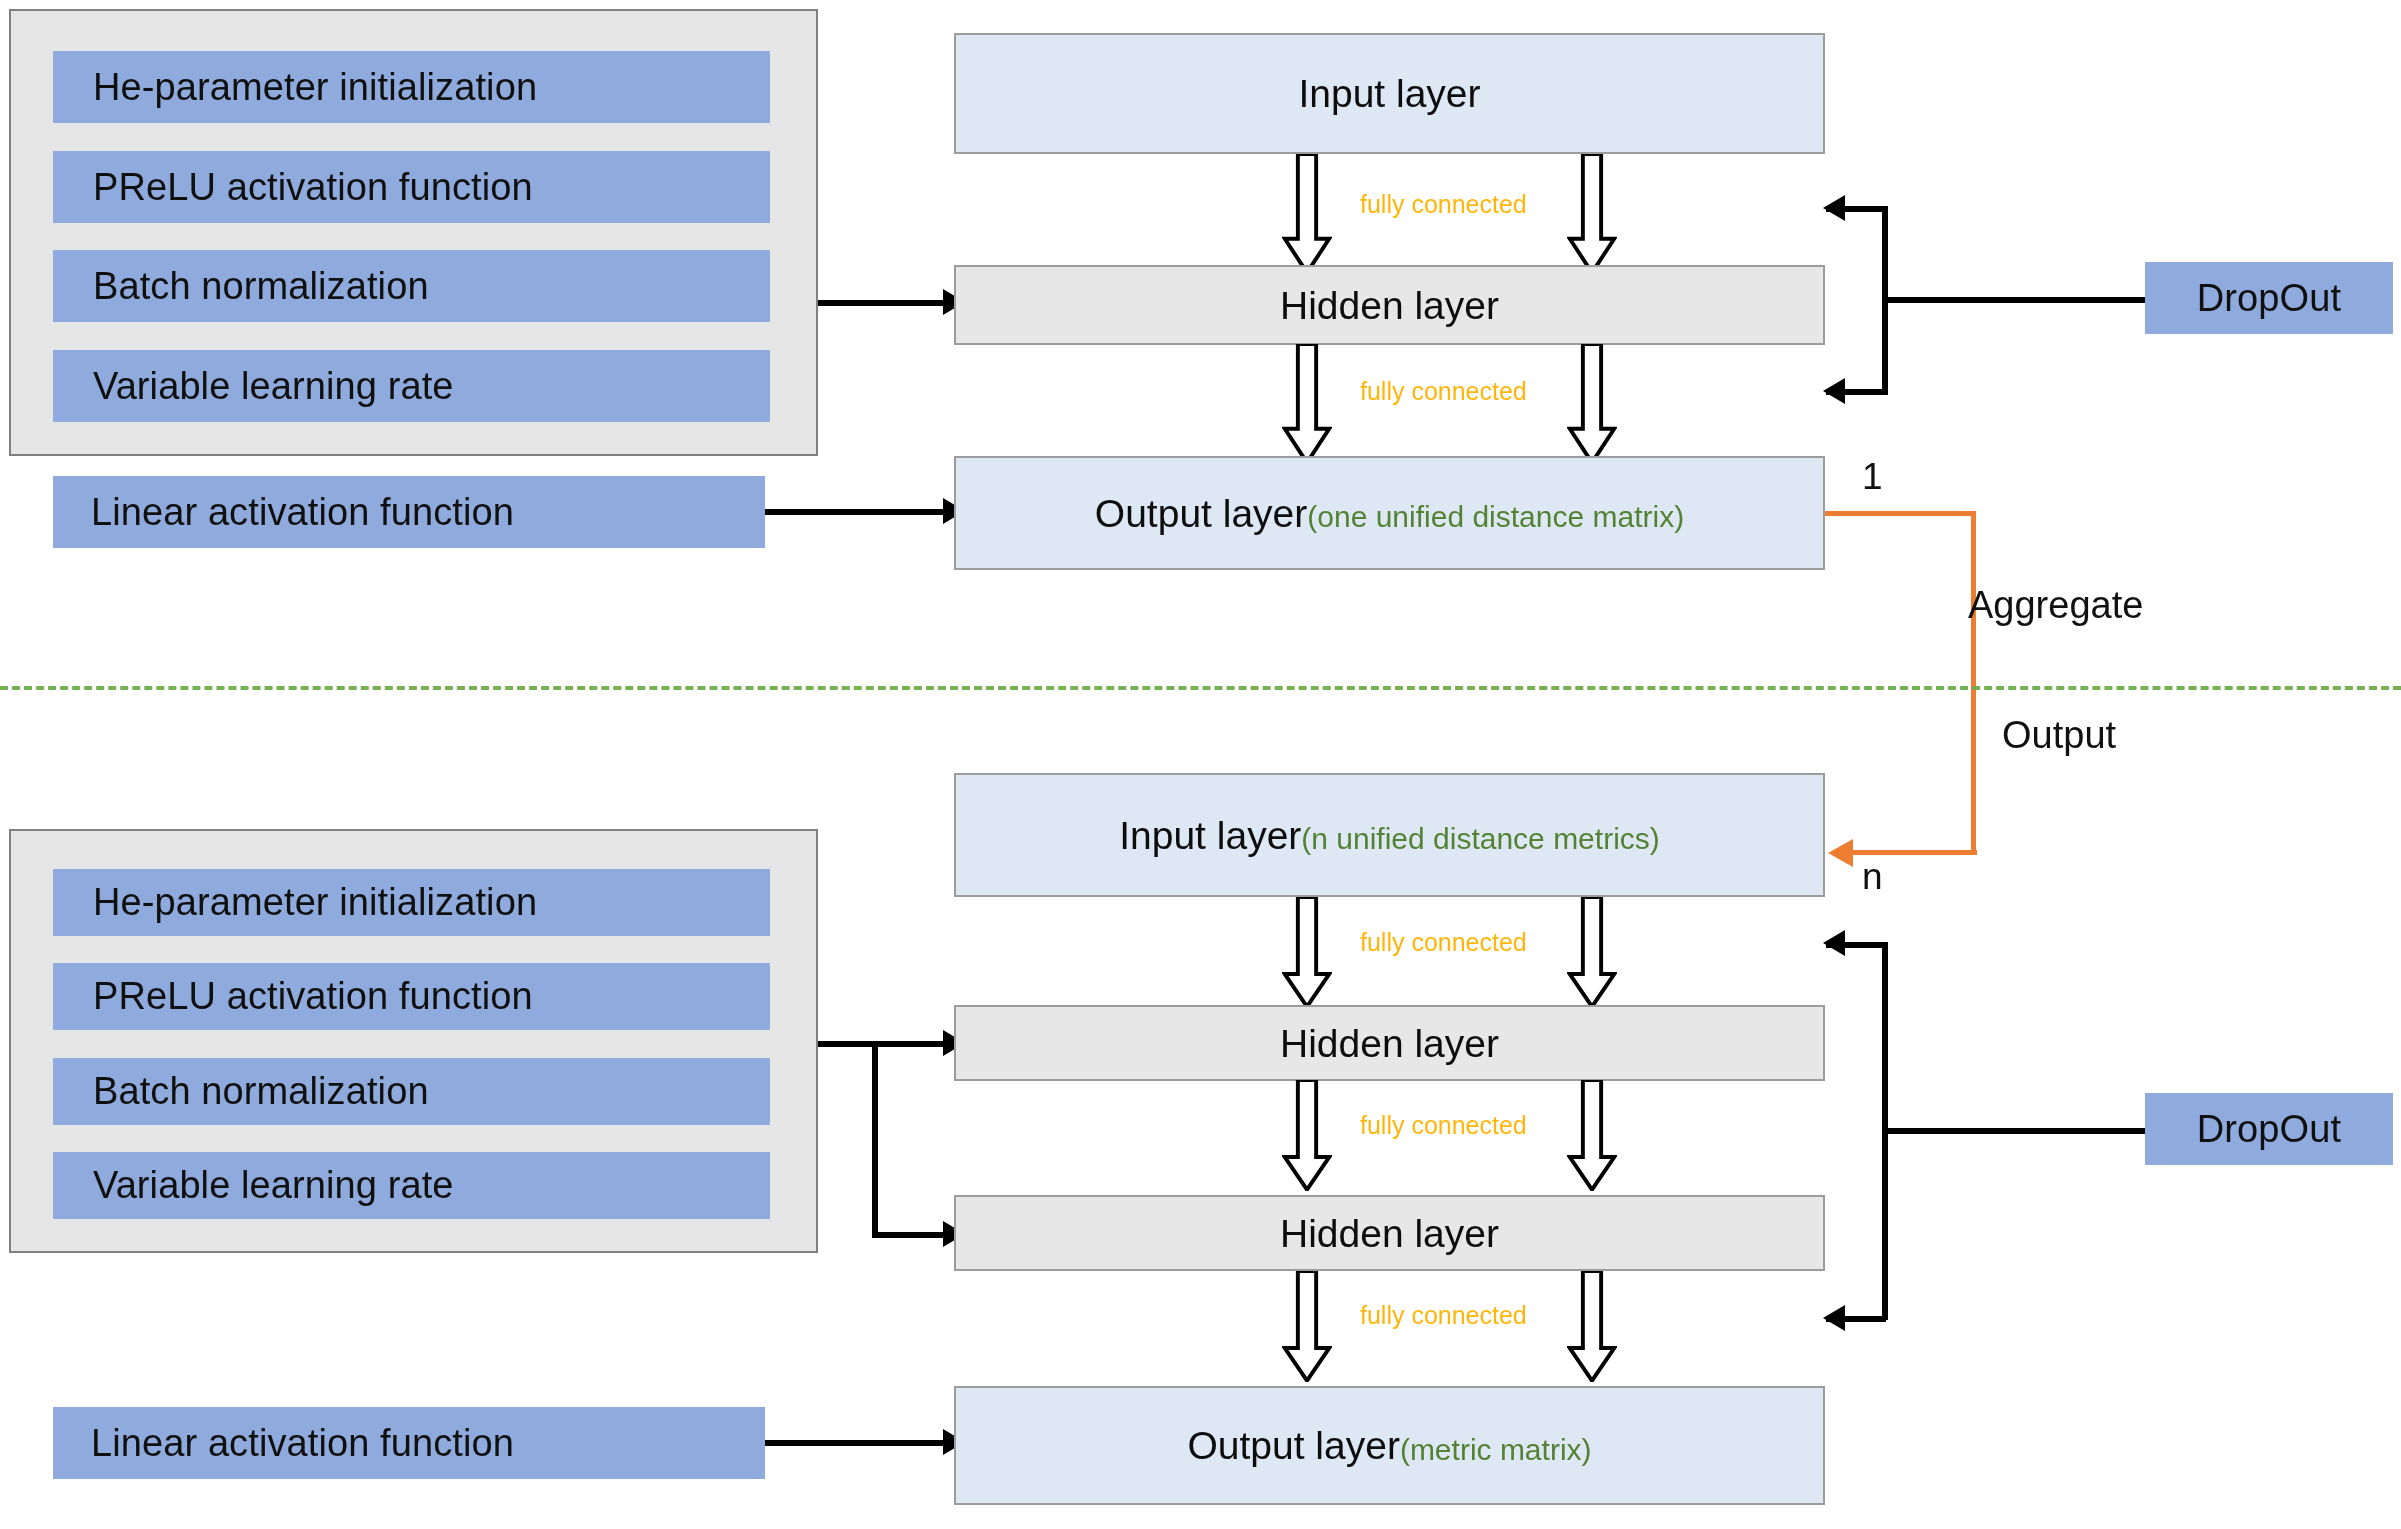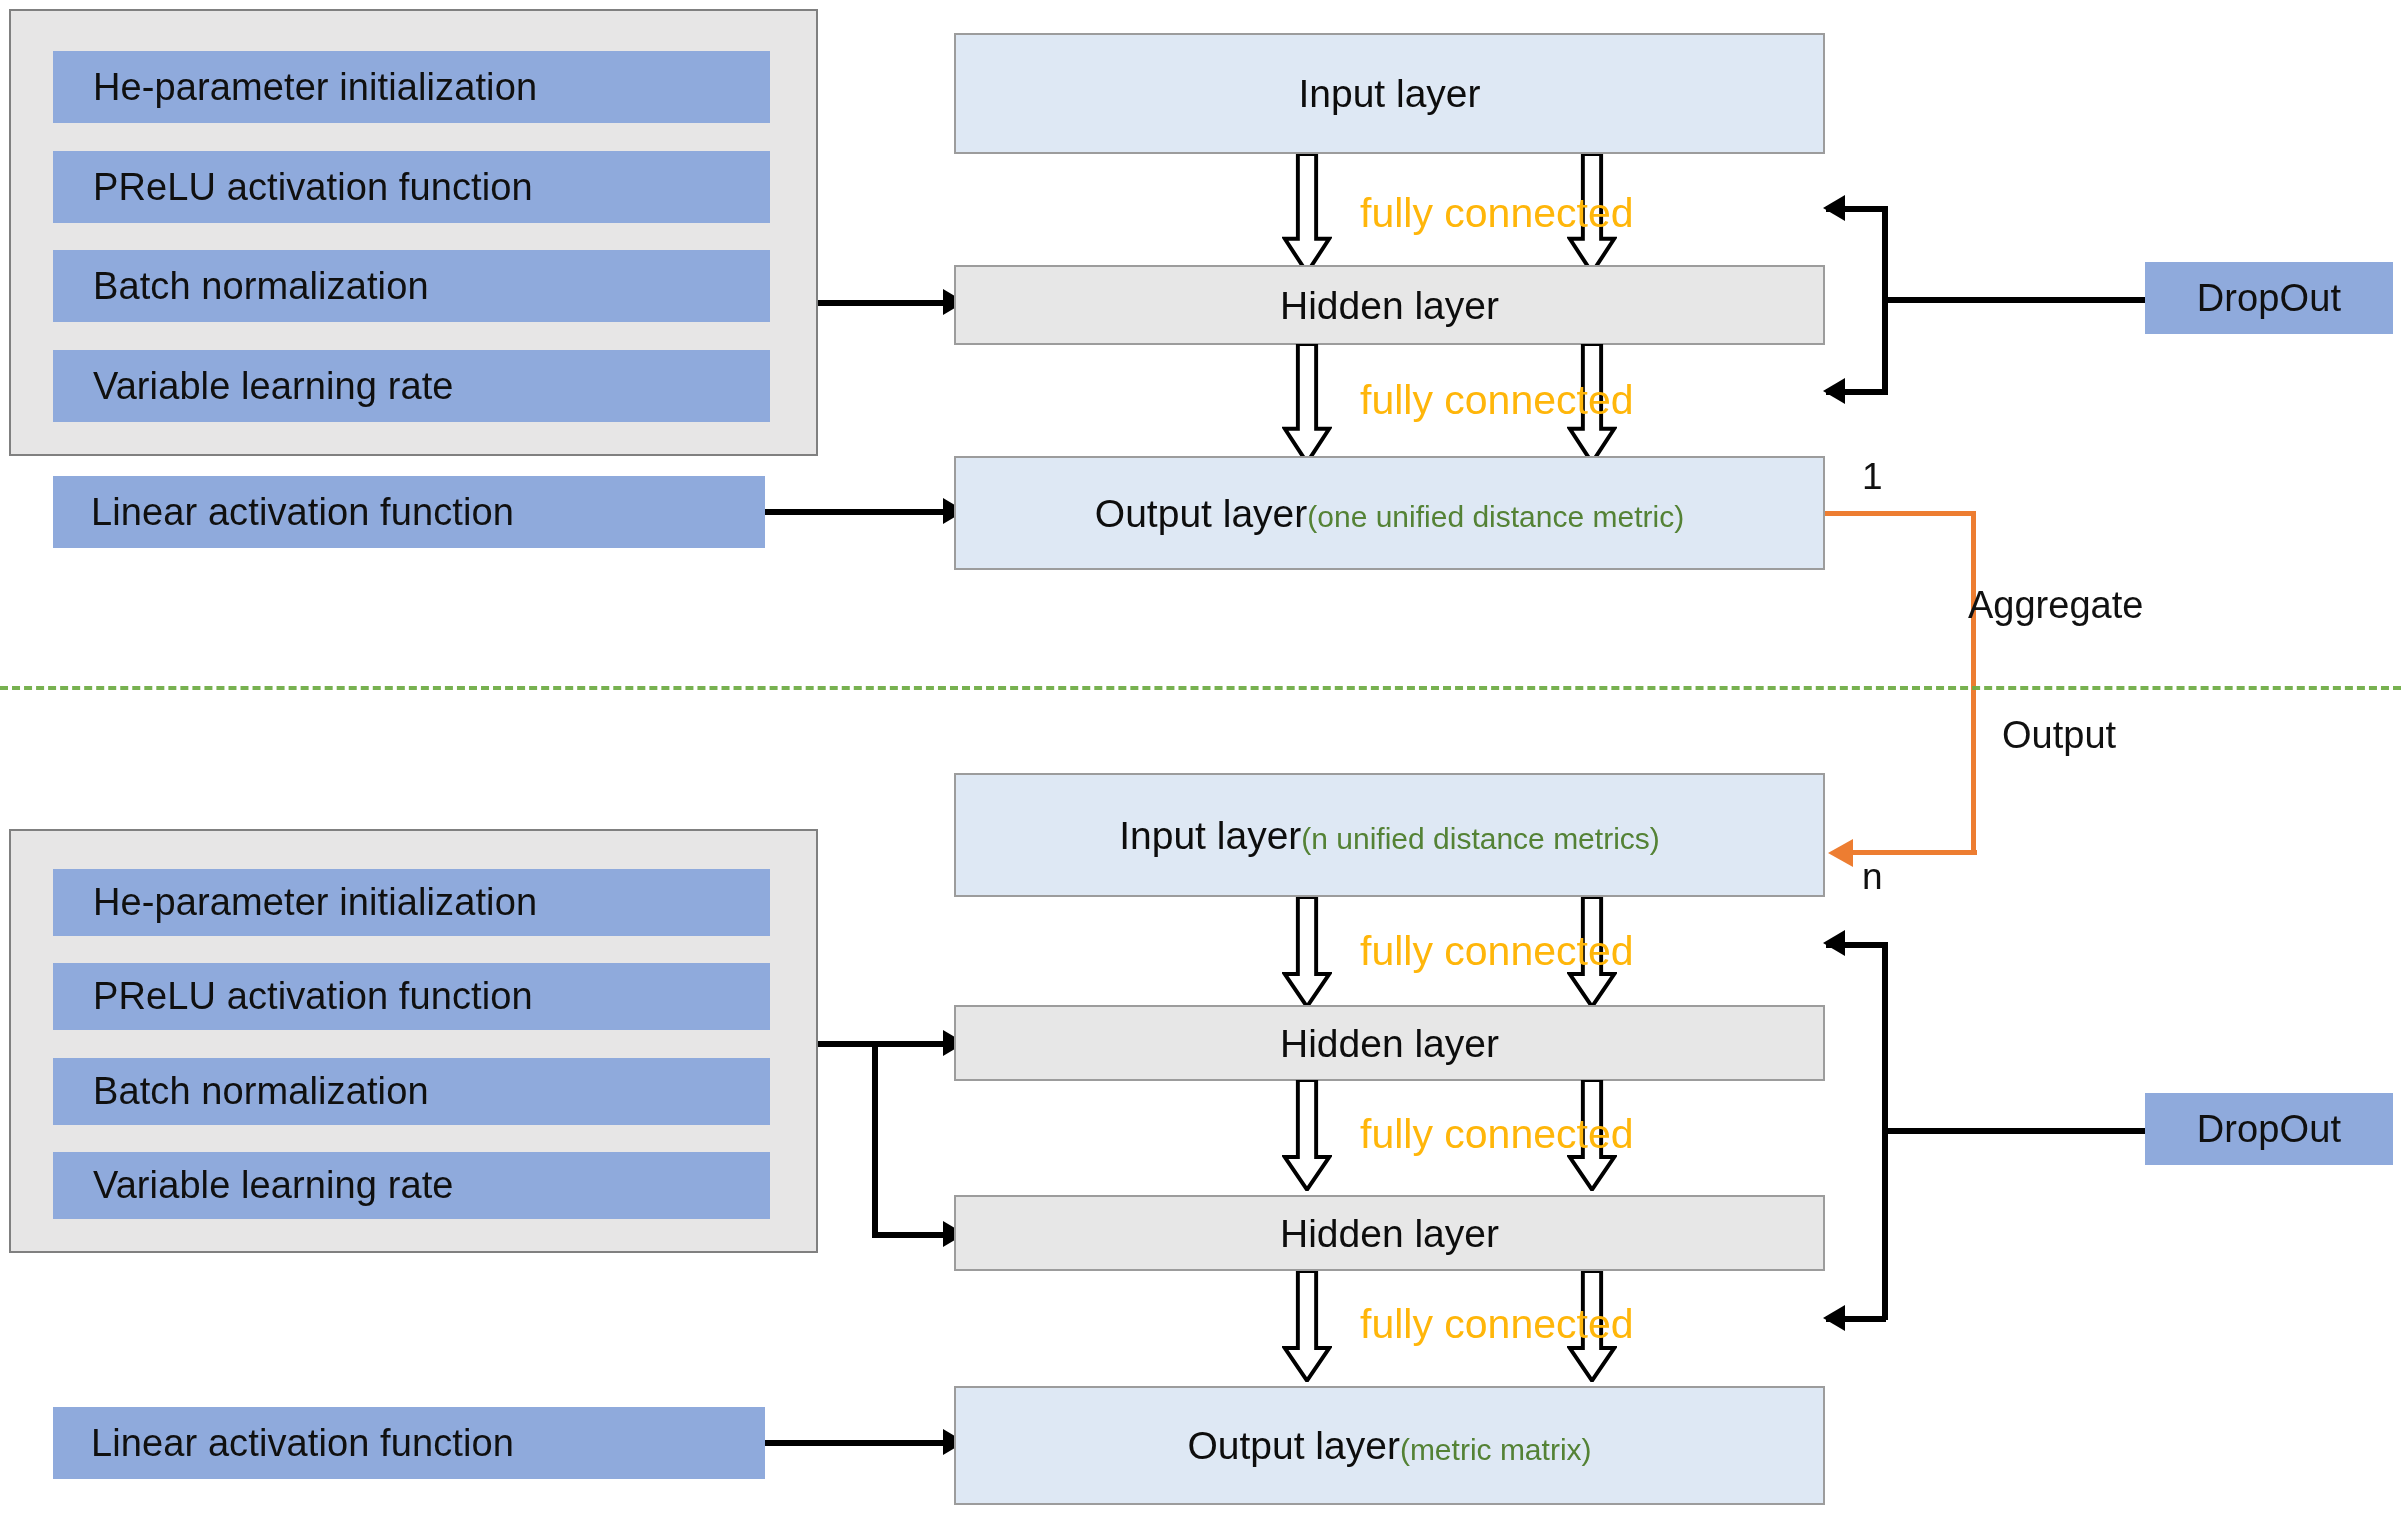--- a/index.html
+++ b/index.html
@@ -48,21 +48,21 @@
   .layer-sub{
     font-size:30px;color:#548235;line-height:1.05;margin-top:7.8px;
     white-space:nowrap;
   }
   .layer-sub .gap{display:inline-block;width:22px;}
 
   
   .fc-label{
     position:absolute;
     color:#FFB60A;
-    font-size:41px;
+    font-size:25px;
     white-space:nowrap;
   }
   .plain-label{
     position:absolute;
     color:#111111;
     font-size:38px;
     white-space:nowrap;
   }
   .small-num{
     position:absolute;
@@ -157,21 +157,21 @@
   <svg class="block-arrow" style="left:1282px;top:344px;width:50px;height:120px;" viewBox="0 0 76 184">
     <path d="M24 0 L52 0 L52 130 L72 130 L38 182 L4 130 L24 130 Z" fill="#ffffff" stroke="#000000" stroke-width="6"></path>
   </svg>
   <svg class="block-arrow" style="left:1567px;top:344px;width:50px;height:120px;" viewBox="0 0 76 184">
     <path d="M24 0 L52 0 L52 130 L72 130 L38 182 L4 130 L24 130 Z" fill="#ffffff" stroke="#000000" stroke-width="6"></path>
   </svg>
   <div class="fc-label" style="left:1360px;top:377px;">fully connected</div>
 
   <div class="abs layer layer-io" style="left:954px;top:456px;width:871px;height:114px;">
     <div class="layer-title">Output layer</div>
-    <div class="layer-sub">(one unified distance metric)</div>
+    <div class="layer-sub">(one unified distance matrix)</div>
   </div>
 
   <div class="vline" style="left:1882px;top:206px;height:189px;"></div>
   <div class="hline" style="left:1826px;top:206px;width:60px;"></div>
   <div class="arrow-left" style="left:1823px;top:195px;"></div>
   <div class="hline" style="left:1826px;top:389px;width:60px;"></div>
   <div class="arrow-left" style="left:1823px;top:378px;"></div>
   <div class="hline" style="left:1882px;top:297px;width:263px;"></div>
 
   <div class="abs blue-chip" style="left:2145px;top:262px;width:248px;height:72px;justify-content:center;padding-left:0;">

